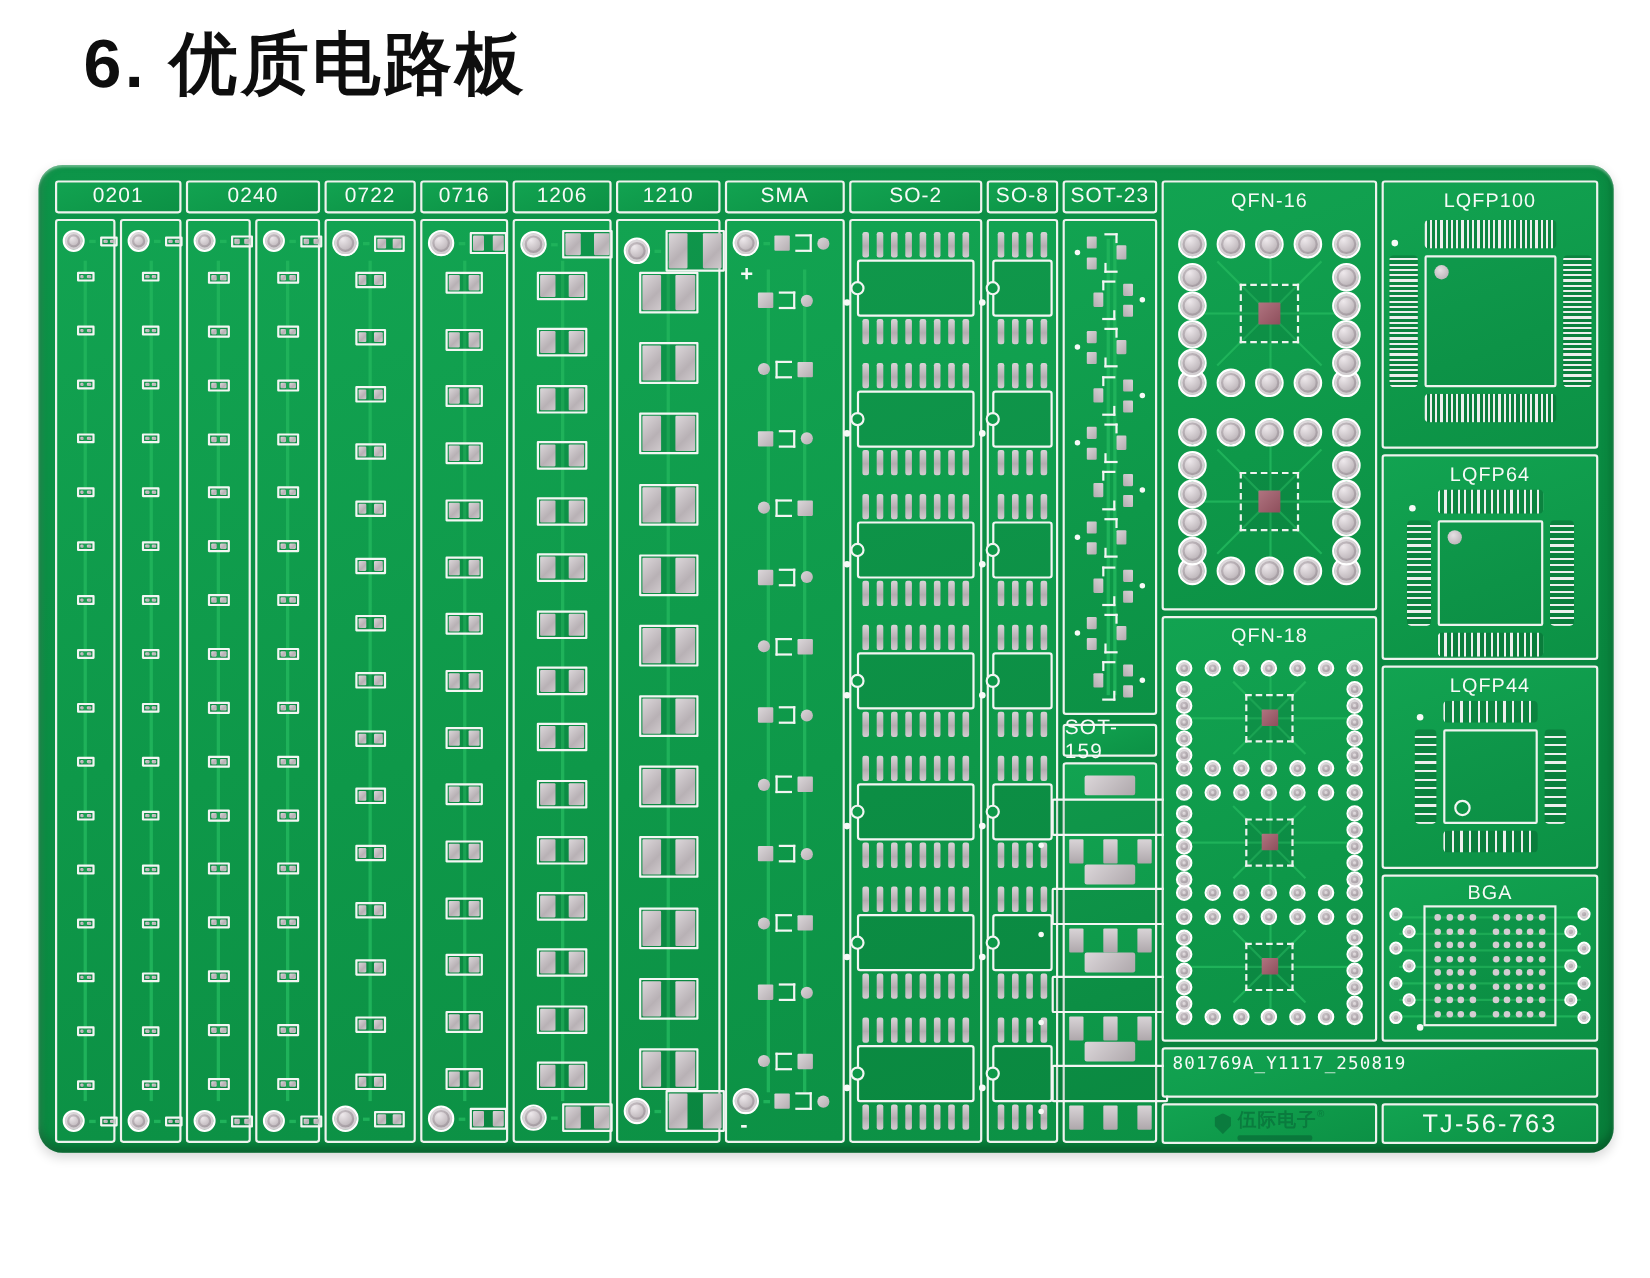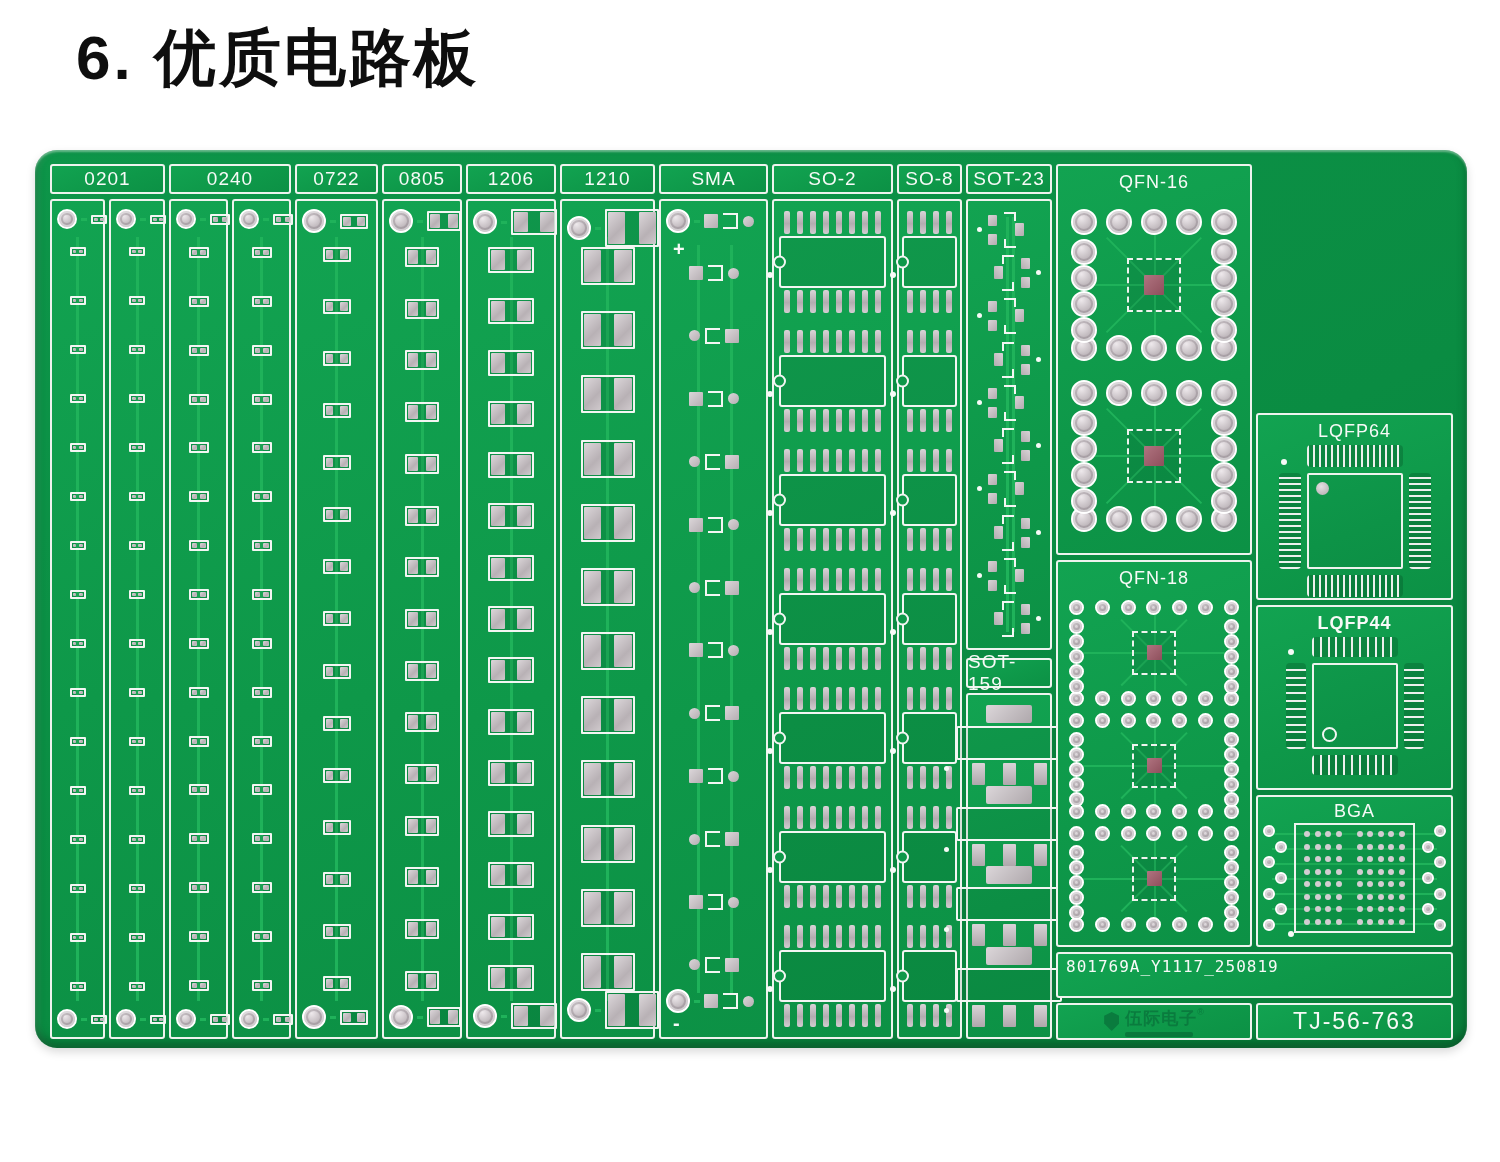--- a/index.html
+++ b/index.html
@@ -508,21 +508,21 @@
         <div class="prow" style="bottom: 8px;">
           <div class="thpad" style="width: 24px; height: 24px;"></div>
           <div class="hseg"></div>
           <div class="fp" style="width: 28px; height: 15px;">
             <div class="fppad"></div>
             <div class="fppad"></div>
           </div>
         </div>
       </div>
       <div class="panel hdr" style="position: absolute; left: 347px; top: 14px; width: 80px; height: 30px;">
-        <span>0805</span>
+        <span>0716</span>
       </div>
       <div class="panel" style="position: absolute; left: 347px; top: 49px; width: 80px; height: 840px;">
         <div class="vtrace" style="left: calc(50% - 1.5px); top: 36px; bottom: 36px;"></div>
         <div class="prow" style="top: 8px;">
           <div class="thpad" style="width: 24px; height: 24px;"></div>
           <div class="hseg"></div>
           <div class="fp" style="width: 34px; height: 20px;">
             <div class="fppad"></div>
             <div class="fppad"></div>
           </div>
@@ -1497,35 +1497,48 @@
               <div class="thpad" style="width: 15px; height: 15px;"></div>
               <div class="thpad" style="width: 15px; height: 15px;"></div>
               <div class="thpad" style="width: 15px; height: 15px;"></div>
             </div>
             <div class="qfncenter" style="width: 44px; height: 44px;">
               <div class="qfnchip" style="width: 15px; height: 15px;"></div>
             </div>
           </div>
         </div>
       </div>
+      <div class="panel" style="position: absolute; left: 1221px; top: 14px; width: 197px; height: 244px;">
+        <div class="seclabel" style="top: 6px;"><span>LQFP100</span></div>
+        <div class="lqfp" style="position: absolute; left: 50%; top: 34px; width: 184px; height: 184px; margin-left: -92px;">
+          <div class="bank" style="position: absolute; left: 32px; top: 0px; width: 120px; height: 26px; background-image: repeating-linear-gradient(90deg, rgb(237, 240, 237) 0px, rgb(237, 240, 237) 2px, rgba(0, 0, 0, 0) 2px, rgba(0, 0, 0, 0) 4.8px);"></div>
+          <div class="bank" style="position: absolute; left: 32px; top: 158px; width: 120px; height: 26px; background-image: repeating-linear-gradient(90deg, rgb(237, 240, 237) 0px, rgb(237, 240, 237) 2px, rgba(0, 0, 0, 0) 2px, rgba(0, 0, 0, 0) 4.8px);"></div>
+          <div class="bank" style="position: absolute; left: 0px; top: 32px; width: 26px; height: 120px; background-image: repeating-linear-gradient(0deg, rgb(237, 240, 237) 0px, rgb(237, 240, 237) 2px, rgba(0, 0, 0, 0) 2px, rgba(0, 0, 0, 0) 4.8px);"></div>
+          <div class="bank" style="position: absolute; left: 158px; top: 32px; width: 26px; height: 120px; background-image: repeating-linear-gradient(0deg, rgb(237, 240, 237) 0px, rgb(237, 240, 237) 2px, rgba(0, 0, 0, 0) 2px, rgba(0, 0, 0, 0) 4.8px);"></div>
+          <div class="lqfpbody" style="position: absolute; left: 32px; top: 32px; width: 120px; height: 120px;">
+            <div class="graydot" style="position: absolute; left: 7px; top: 7px; width: 13px; height: 13px;"></div>
+          </div>
+          <div class="silkdot" style="left: 2px; top: 18px;"></div>
+        </div>
+      </div>
       <div class="panel" style="position: absolute; left: 1221px; top: 263px; width: 197px; height: 187px;">
         <div class="seclabel" style="top: 6px;"><span>LQFP64</span></div>
         <div class="lqfp" style="position: absolute; left: 50%; top: 30px; width: 152px; height: 152px; margin-left: -76px;">
           <div class="bank" style="position: absolute; left: 28px; top: 0px; width: 96px; height: 22px; background-image: repeating-linear-gradient(90deg, rgb(237, 240, 237) 0px, rgb(237, 240, 237) 2px, rgba(0, 0, 0, 0) 2px, rgba(0, 0, 0, 0) 6px);"></div>
           <div class="bank" style="position: absolute; left: 28px; top: 130px; width: 96px; height: 22px; background-image: repeating-linear-gradient(90deg, rgb(237, 240, 237) 0px, rgb(237, 240, 237) 2px, rgba(0, 0, 0, 0) 2px, rgba(0, 0, 0, 0) 6px);"></div>
           <div class="bank" style="position: absolute; left: 0px; top: 28px; width: 22px; height: 96px; background-image: repeating-linear-gradient(0deg, rgb(237, 240, 237) 0px, rgb(237, 240, 237) 2px, rgba(0, 0, 0, 0) 2px, rgba(0, 0, 0, 0) 6px);"></div>
           <div class="bank" style="position: absolute; left: 130px; top: 28px; width: 22px; height: 96px; background-image: repeating-linear-gradient(0deg, rgb(237, 240, 237) 0px, rgb(237, 240, 237) 2px, rgba(0, 0, 0, 0) 2px, rgba(0, 0, 0, 0) 6px);"></div>
           <div class="lqfpbody" style="position: absolute; left: 28px; top: 28px; width: 96px; height: 96px;">
             <div class="graydot" style="position: absolute; left: 7px; top: 7px; width: 13px; height: 13px;"></div>
           </div>
           <div class="silkdot" style="left: 2px; top: 14px;"></div>
         </div>
       </div>
       <div class="panel" style="position: absolute; left: 1221px; top: 455px; width: 197px; height: 185px;">
-        <div class="seclabel" style="top: 6px; font-weight: bold;"><span>LQFP44</span></div>
+        <div class="seclabel" style="top: 6px;"><span>LQFP44</span></div>
         <div class="lqfp" style="position: absolute; left: 50%; top: 30px; width: 138px; height: 138px; margin-left: -69px;">
           <div class="bank" style="position: absolute; left: 26px; top: 0px; width: 86px; height: 20px; background-image: repeating-linear-gradient(90deg, rgb(237, 240, 237) 0px, rgb(237, 240, 237) 2px, rgba(0, 0, 0, 0) 2px, rgba(0, 0, 0, 0) 7.82px);"></div>
           <div class="bank" style="position: absolute; left: 26px; top: 118px; width: 86px; height: 20px; background-image: repeating-linear-gradient(90deg, rgb(237, 240, 237) 0px, rgb(237, 240, 237) 2px, rgba(0, 0, 0, 0) 2px, rgba(0, 0, 0, 0) 7.82px);"></div>
           <div class="bank" style="position: absolute; left: 0px; top: 26px; width: 20px; height: 86px; background-image: repeating-linear-gradient(0deg, rgb(237, 240, 237) 0px, rgb(237, 240, 237) 2px, rgba(0, 0, 0, 0) 2px, rgba(0, 0, 0, 0) 7.82px);"></div>
           <div class="bank" style="position: absolute; left: 118px; top: 26px; width: 20px; height: 86px; background-image: repeating-linear-gradient(0deg, rgb(237, 240, 237) 0px, rgb(237, 240, 237) 2px, rgba(0, 0, 0, 0) 2px, rgba(0, 0, 0, 0) 7.82px);"></div>
           <div class="lqfpbody" style="position: absolute; left: 26px; top: 26px; width: 86px; height: 86px;">
             <div class="ringmark" style="position: absolute; left: 8px; top: 62px; width: 15px; height: 15px;"></div>
           </div>
           <div class="silkdot" style="left: 2px; top: 12px;"></div>
         </div>

